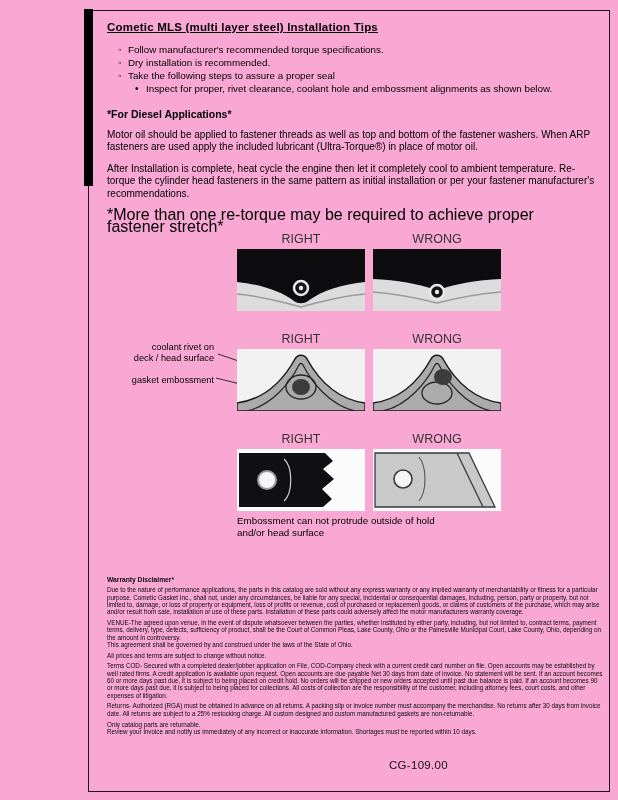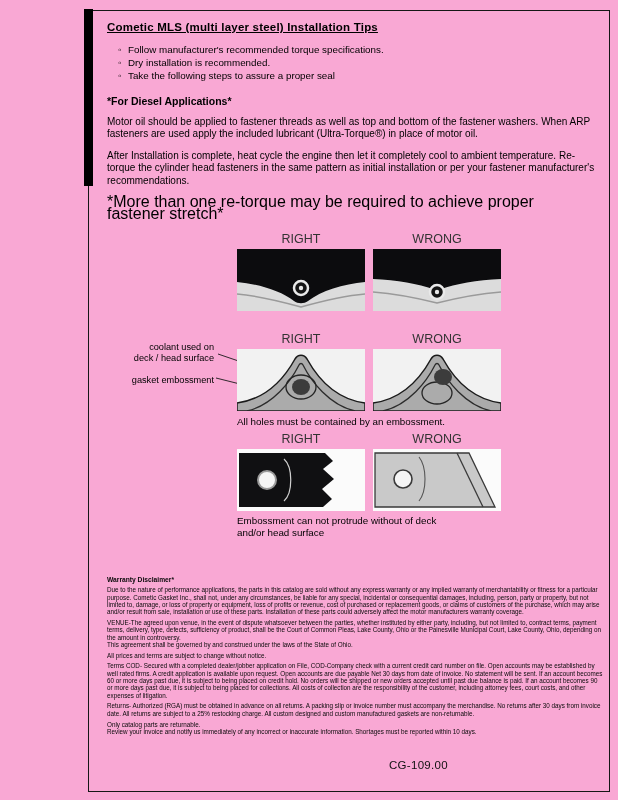--- a/index.html
+++ b/index.html
@@ -54,20 +54,21 @@
   <div class="scan-bar"></div>
 
   <div class="top-block">
     <div class="title">Cometic MLS (multi layer steel) Installation Tips</div>
     <ul class="tips">
       <li>Follow manufacturer's recommended torque specifications.</li>
       <li>Dry installation is recommended.</li>
       <li>
         <span>Take the following steps to assure a proper seal</span>
         <ul class="subtips">
+          <li>Inspect for proper, rivet clearance, coolant hole and embossment alignments as shown below.</li>
         </ul>
       </li>
     </ul>
     <div class="diesel-heading">*For Diesel Applications*</div>
     <div class="para">Motor oil should be applied to fastener threads as well as top and bottom of the fastener washers. When ARP fasteners are used apply the included lubricant (Ultra-Torque®) in place of motor oil.</div>
     <div class="para">After Installation is complete, heat cycle the engine then let it completely cool to ambient temperature. Re-torque the cylinder head fasteners in the same pattern as initial installation or per your fastener manufacturer's recommendations.</div>
     <div class="note">*More than one re-torque may be required to achieve proper fastener stretch*</div>
   </div>
 
   <div class="diag-label" id="lbl-r1-l">RIGHT</div>
@@ -87,21 +88,21 @@
       <path d="M0,30 C24,31 46,35 60,40 C62,41 66,41 68,40 C82,35 104,31 128,30 L128,62 L0,62 Z" fill="#dcdcdc"></path>
       <path d="M0,43 C26,45 48,50 64,54 C80,50 102,45 128,43" stroke="#9a9a9a" stroke-width="1.5" fill="none"></path>
       <circle cx="64" cy="43" r="7" fill="#151515" stroke="#e9e9e9" stroke-width="2.5"></circle>
       <circle cx="64" cy="43" r="2.2" fill="#e9e9e9"></circle>
     </svg>
   </div>
 
   <div class="diag-label" id="lbl-r2-l">RIGHT</div>
   <div class="diag-label" id="lbl-r2-r">WRONG</div>
   <div class="callout" id="callout-coolant">
-    <div>coolant used on</div>
+    <div>coolant rivet on</div>
     <div>deck / head surface</div>
   </div>
   <div class="callout" id="callout-emboss">gasket embossment</div>
   <svg class="callout-lines" viewBox="0 0 90 45">
     <line x1="2" y1="6" x2="78" y2="32" stroke="#1a1a1a" stroke-width="0.9"></line>
     <line x1="0" y1="30" x2="40" y2="40" stroke="#1a1a1a" stroke-width="0.9"></line>
   </svg>
   <div class="panel" id="pnl-r2-l">
     <svg viewBox="0 0 128 62">
       <rect width="128" height="62" fill="#f2f2f2"></rect>
@@ -113,42 +114,41 @@
   </div>
   <div class="panel" id="pnl-r2-r">
     <svg viewBox="0 0 128 62">
       <rect width="128" height="62" fill="#f2f2f2"></rect>
       <path d="M0,62 L0,54 C30,50 48,28 58,10 C61,5 67,5 70,10 C80,28 98,50 128,54 L128,62 Z" fill="#ababab" stroke="#1a1a1a" stroke-width="1.5"></path>
       <path d="M10,62 C36,56 54,32 62,16 C63,14 65,14 66,16 C74,32 92,56 118,62" fill="none" stroke="#2b2b2b" stroke-width="1.3"></path>
       <ellipse cx="64" cy="44" rx="15" ry="11" fill="none" stroke="#242424" stroke-width="1.3"></ellipse>
       <ellipse cx="70" cy="28" rx="9" ry="8" fill="#3c3c3c"></ellipse>
     </svg>
   </div>
-  <div class="caption" id="cap-r2">All holes must be contained by an embossment.</div>
 
   <div class="diag-label" id="lbl-r3-l">RIGHT</div>
   <div class="diag-label" id="lbl-r3-r">WRONG</div>
   <div class="panel" id="pnl-r3-l">
     <svg viewBox="0 0 128 62">
       <rect width="128" height="62" fill="#fbfbfb"></rect>
       <path d="M2,4 L88,4 L96,12 L86,20 L97,30 L85,40 L95,50 L86,58 L2,58 Z" fill="#101012"></path>
       <circle cx="30" cy="31" r="9" fill="#f5f5f5" stroke="#9a9a9a" stroke-width="2"></circle>
       <path d="M47,10 C56,18 56,44 47,52" fill="none" stroke="#cfcfcf" stroke-width="1.2"></path>
     </svg>
   </div>
   <div class="panel" id="pnl-r3-r">
     <svg viewBox="0 0 128 62">
       <rect width="128" height="62" fill="#fbfbfb"></rect>
       <path d="M2,4 L96,4 L122,58 L2,58 Z" fill="#c9c9c9" stroke="#3a3a3a" stroke-width="1.3"></path>
       <path d="M84,4 L110,58" stroke="#3a3a3a" stroke-width="1.3" fill="none"></path>
       <circle cx="30" cy="30" r="9" fill="#f5f5f5" stroke="#3a3a3a" stroke-width="1.6"></circle>
       <path d="M46,8 C54,18 54,42 46,52" fill="none" stroke="#555555" stroke-width="1.1"></path>
     </svg>
   </div>
-  <div class="caption" id="cap-r3a">Embossment can not protrude without of deck</div>
+  <div class="caption" id="cap-r3a">Embossment can not protrude outside of hold</div>
   <div class="caption" id="cap-r3b">and/or head surface</div>
 
   <div class="disclaimer">
     <div class="dhead">Warranty Disclaimer*</div>
     <div class="dpara">Due to the nature of performance applications, the parts in this catalog are sold without any express warranty or any implied warranty of merchantability or fitness for a particular purpose. Cometic Gasket Inc., shall not, under any circumstances, be liable for any special, incidental or consequential damages, including, person, party or property, but not limited to, damage, or loss of property or equipment, loss of profits or revenue, cost of purchased or replacement goods, or claims of customers of the purchase, which may arise and/or result from sale, installation or use of these parts. Installation of these parts could adversely affect the motor manufacturers warranty coverage.</div>
     <div class="dpara tight">VENUE-The agreed upon venue, in the event of dispute whatsoever between the parties, whether instituted by either party, including, but not limited to, contract terms, payment terms, delivery, type, defects, sufficiency of product, shall be the Court of Common Pleas, Lake County, Ohio or the Painesville Municipal Court, Lake County, Ohio, depending on the amount in controversy.</div>
     <div class="dpara">This agreement shall be governed by and construed under the laws of the State of Ohio.</div>
     <div class="dpara">All prices and terms are subject to change without notice.</div>
     <div class="dpara">Terms COD- Secured with a completed dealer/jobber application on File, COD-Company check with a current credit card number on file. Open accounts may be established by well rated firms. A credit application is available upon request. Open accounts are due payable Net 30 days from date of invoice. No statement will be sent. If an account becomes 60 or more days past due, it is subject to being placed on credit hold. No orders will be shipped or new orders accepted until past due balance is paid. If an account becomes 90 or more days past due, it is subject to being placed for collections. All costs of collection are the responsibility of the customer, including attorney fees, court costs, and other expenses of litigation.</div>
     <div class="dpara">Returns- Authorized (RGA) must be obtained in advance on all returns. A packing slip or invoice number must accompany the merchandise. No returns after 30 days from invoice date. All returns are subject to a 25% restocking charge. All custom designed and custom manufactured gaskets are non-returnable.</div>

